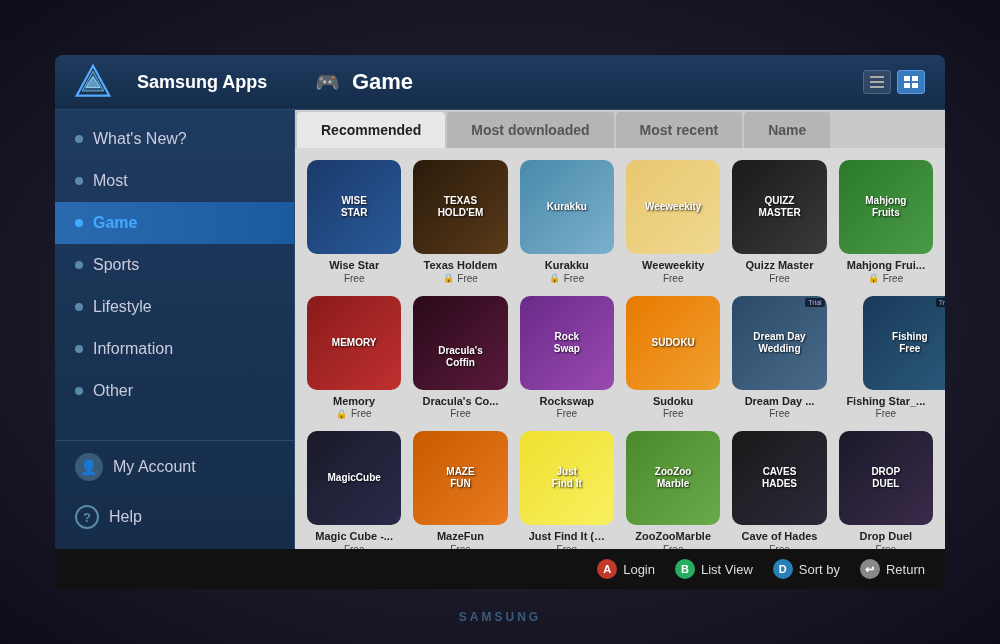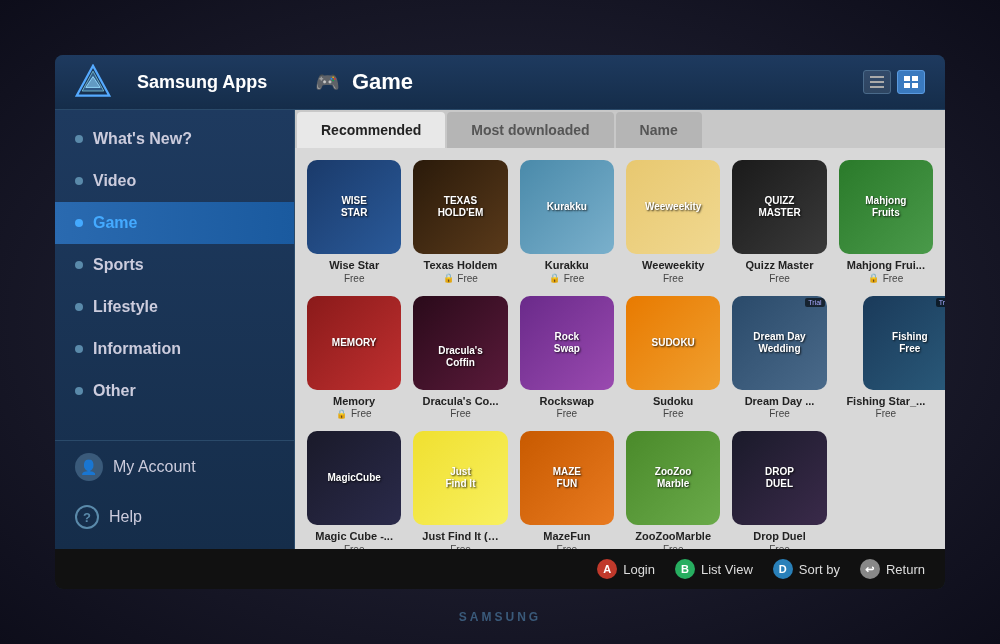--- a/index.html
+++ b/index.html
@@ -121,21 +121,20 @@
     }
 
     .nav-item {
       display: flex;
       align-items: center;
       padding: 12px 20px;
       color: #ccd;
       font-size: 16px;
       cursor: pointer;
       gap: 10px;
-      font-weight: bold;
     }
 
     .nav-item.active {
       background: linear-gradient(90deg, #2a6ab0 0%, #1a5a9f 100%);
       color: #4af;
       font-weight: bold;
     }
 
     .nav-bullet {
       width: 8px;
@@ -282,21 +281,21 @@
     .thumb-mahjong { background: linear-gradient(135deg, #2a7a2a, #4a9a4a); }
     .thumb-memory { background: linear-gradient(135deg, #8a1a1a, #c03030); }
     .thumb-dracula { background: linear-gradient(135deg, #2a0a1a, #5a1a3a); }
     .thumb-rockswap { background: linear-gradient(135deg, #6a2a8a, #9a4ab0); }
     .thumb-sudoku { background: linear-gradient(135deg, #e87a00, #f0a030); }
     .thumb-dreamday { background: linear-gradient(135deg, #2a4a6a, #4a6a8a); }
     .thumb-fishing { background: linear-gradient(135deg, #1a3a5a, #2a5a7a); margin-left: 48px; }
     .thumb-magic { background: linear-gradient(135deg, #1a1a2a, #2a2a4a); }
     .thumb-mazefun { background: linear-gradient(135deg, #c85a00, #e87a20); }
     .thumb-justfind { background: linear-gradient(135deg, #f0e030, #f8f060); }
-    .thumb-zoozoo { background: linear-gradient(135deg, #4a8a2a, #6aaa4a); border-radius: 12px; }
+    .thumb-zoozoo { background: linear-gradient(135deg, #4a8a2a, #6aaa4a); }
     .thumb-cavehades { background: linear-gradient(135deg, #1a1a1a, #2a2a3a); }
     .thumb-dropduel { background: linear-gradient(135deg, #1a1a2a, #3a2a4a); }
 
     
     .bottom-bar {
       background: #111;
       padding: 8px 20px;
       display: flex;
       align-items: center;
       justify-content: flex-end;
@@ -411,21 +410,21 @@
 
     <div class="content-area">
 
       <div class="sidebar">
         <div class="nav-item">
           <div class="nav-bullet"></div>
           <span>What's New?</span>
         </div>
         <div class="nav-item">
           <div class="nav-bullet"></div>
-          <span>Video</span>
+          <span>Most</span>
         </div>
         <div class="nav-item active">
           <div class="nav-bullet"></div>
           <span>Game</span>
         </div>
         <div class="nav-item">
           <div class="nav-bullet"></div>
           <span>Sports</span>
         </div>
         <div class="nav-item">
@@ -456,20 +455,23 @@
       <div class="right-panel">
 
         <div class="tabs">
           <div class="tab active">
             <span>Recommended</span>
           </div>
           <div class="tab">
             <span>Most downloaded</span>
           </div>
           <div class="tab">
+            <span>Most recent</span>
+          </div>
+          <div class="tab">
             <span>Name</span>
           </div>
         </div>
 
         <div class="apps-grid-container">
           <div class="apps-grid" id="apps-grid">
 
           <div class="app-item">
                 <div class="app-thumb thumb-wise-star">
                   <div class="app-icon-text">
@@ -621,51 +623,63 @@
                   <div class="app-icon-text">
                     <span class="icon-label" style="white-space: pre-line;">MagicCube</span>
                   </div>
                 </div>
                 <div class="app-name">Magic Cube -...</div>
                 <div class="app-price">
                   <span>Free</span>
                 </div>
               </div>
               <div class="app-item">
+                <div class="app-thumb thumb-mazefun">
+                  <div class="app-icon-text">
+                    <span class="icon-label" style="white-space: pre-line;">MAZE
+FUN</span>
+                  </div>
+                </div>
+                <div class="app-name">MazeFun</div>
+                <div class="app-price">
+                  <span>Free</span>
+                </div>
+              </div>
+              <div class="app-item">
                 <div class="app-thumb thumb-justfind">
                   <div class="app-icon-text">
                     <span class="icon-label" style="white-space: pre-line;">Just
 Find It</span>
                   </div>
                 </div>
                 <div class="app-name">Just Find It (…</div>
                 <div class="app-price">
                   <span>Free</span>
                 </div>
               </div>
               <div class="app-item">
-                <div class="app-thumb thumb-mazefun">
-                  <div class="app-icon-text">
-                    <span class="icon-label" style="white-space: pre-line;">MAZE
-FUN</span>
-                  </div>
-                </div>
-                <div class="app-name">MazeFun</div>
-                <div class="app-price">
-                  <span>Free</span>
-                </div>
-              </div>
-              <div class="app-item">
                 <div class="app-thumb thumb-zoozoo">
                   <div class="app-icon-text">
                     <span class="icon-label" style="white-space: pre-line;">ZooZoo
 Marble</span>
                   </div>
                 </div>
                 <div class="app-name">ZooZooMarble</div>
+                <div class="app-price">
+                  <span>Free</span>
+                </div>
+              </div>
+              <div class="app-item">
+                <div class="app-thumb thumb-cavehades">
+                  <div class="app-icon-text">
+                    <span class="icon-label" style="white-space: pre-line;">CAVES
+HADES</span>
+                  </div>
+                </div>
+                <div class="app-name">Cave of Hades</div>
                 <div class="app-price">
                   <span>Free</span>
                 </div>
               </div>
               <div class="app-item">
                 <div class="app-thumb thumb-dropduel">
                   <div class="app-icon-text">
                     <span class="icon-label" style="white-space: pre-line;">DROP
 DUEL</span>
                   </div>

